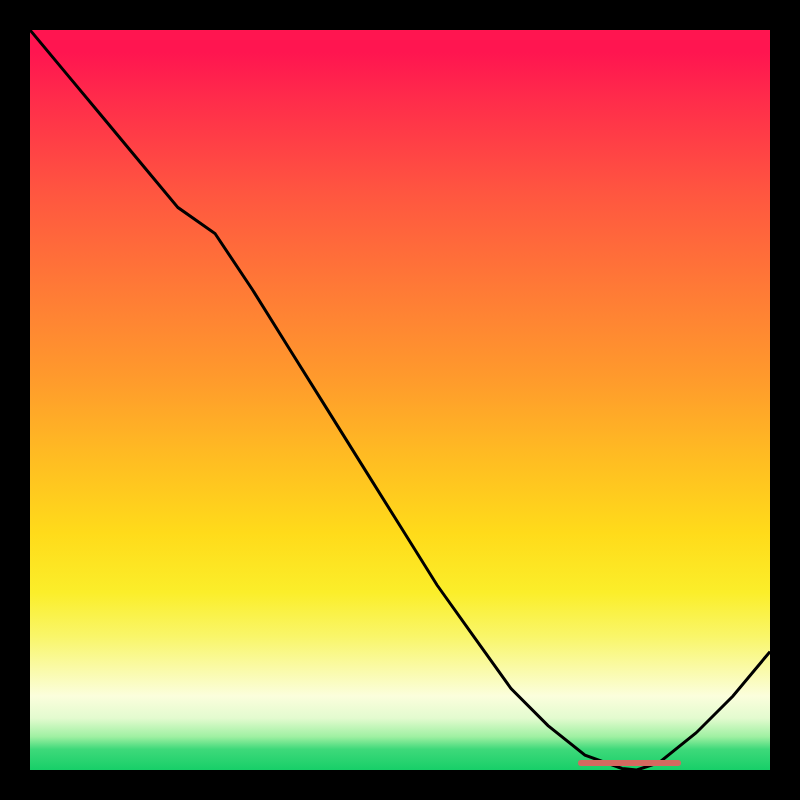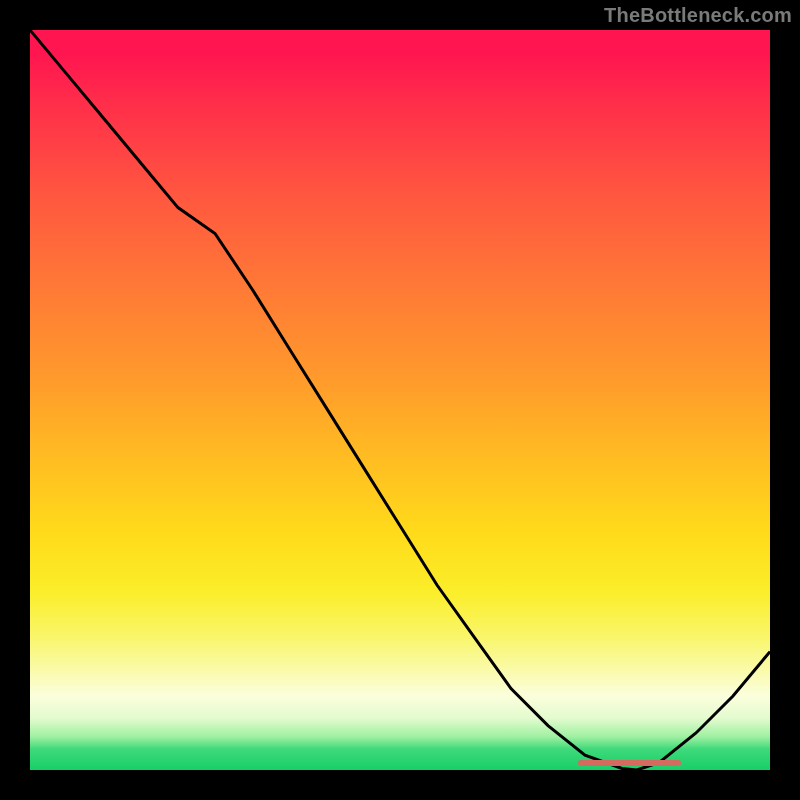--- a/index.html
+++ b/index.html
@@ -69,21 +69,20 @@
     border-radius: 3px;
     background: #d46a60;
     z-index: 4;
   }
 </style>
 </head>
 <body>
 
 <div class="canvas">
 
-  <div class="watermark">TheBottleneck.com</div>
 
   <div class="plot-area">
     <div class="gradient-bg"></div>
 
     <svg class="curve" viewBox="0 0 740 740" preserveAspectRatio="none">
       <path fill="none" stroke-width="3" stroke="#000000" d="M 0.0 0.0 L 37.0 44.4 L 74.0 88.8 L 111.0 133.2 L 148.0 177.6 L 185.0 203.5 L 222.0 259.0 L 259.0 318.2 L 296.0 377.4 L 333.0 436.6 L 370.0 495.8 L 407.0 555.0 L 444.0 606.8 L 481.0 658.6 L 518.0 695.6 L 555.0 725.2 L 592.0 738.5 L 606.8 740.0 L 629.0 732.6 L 666.0 703.0 L 703.0 666.0 L 740.0 621.6"></path>
     </svg>
 
     <div class="marker-band" style="left: 547.6px; width: 103.6px; top: 730.3px; background: rgb(212, 106, 96);"></div>
   </div>

